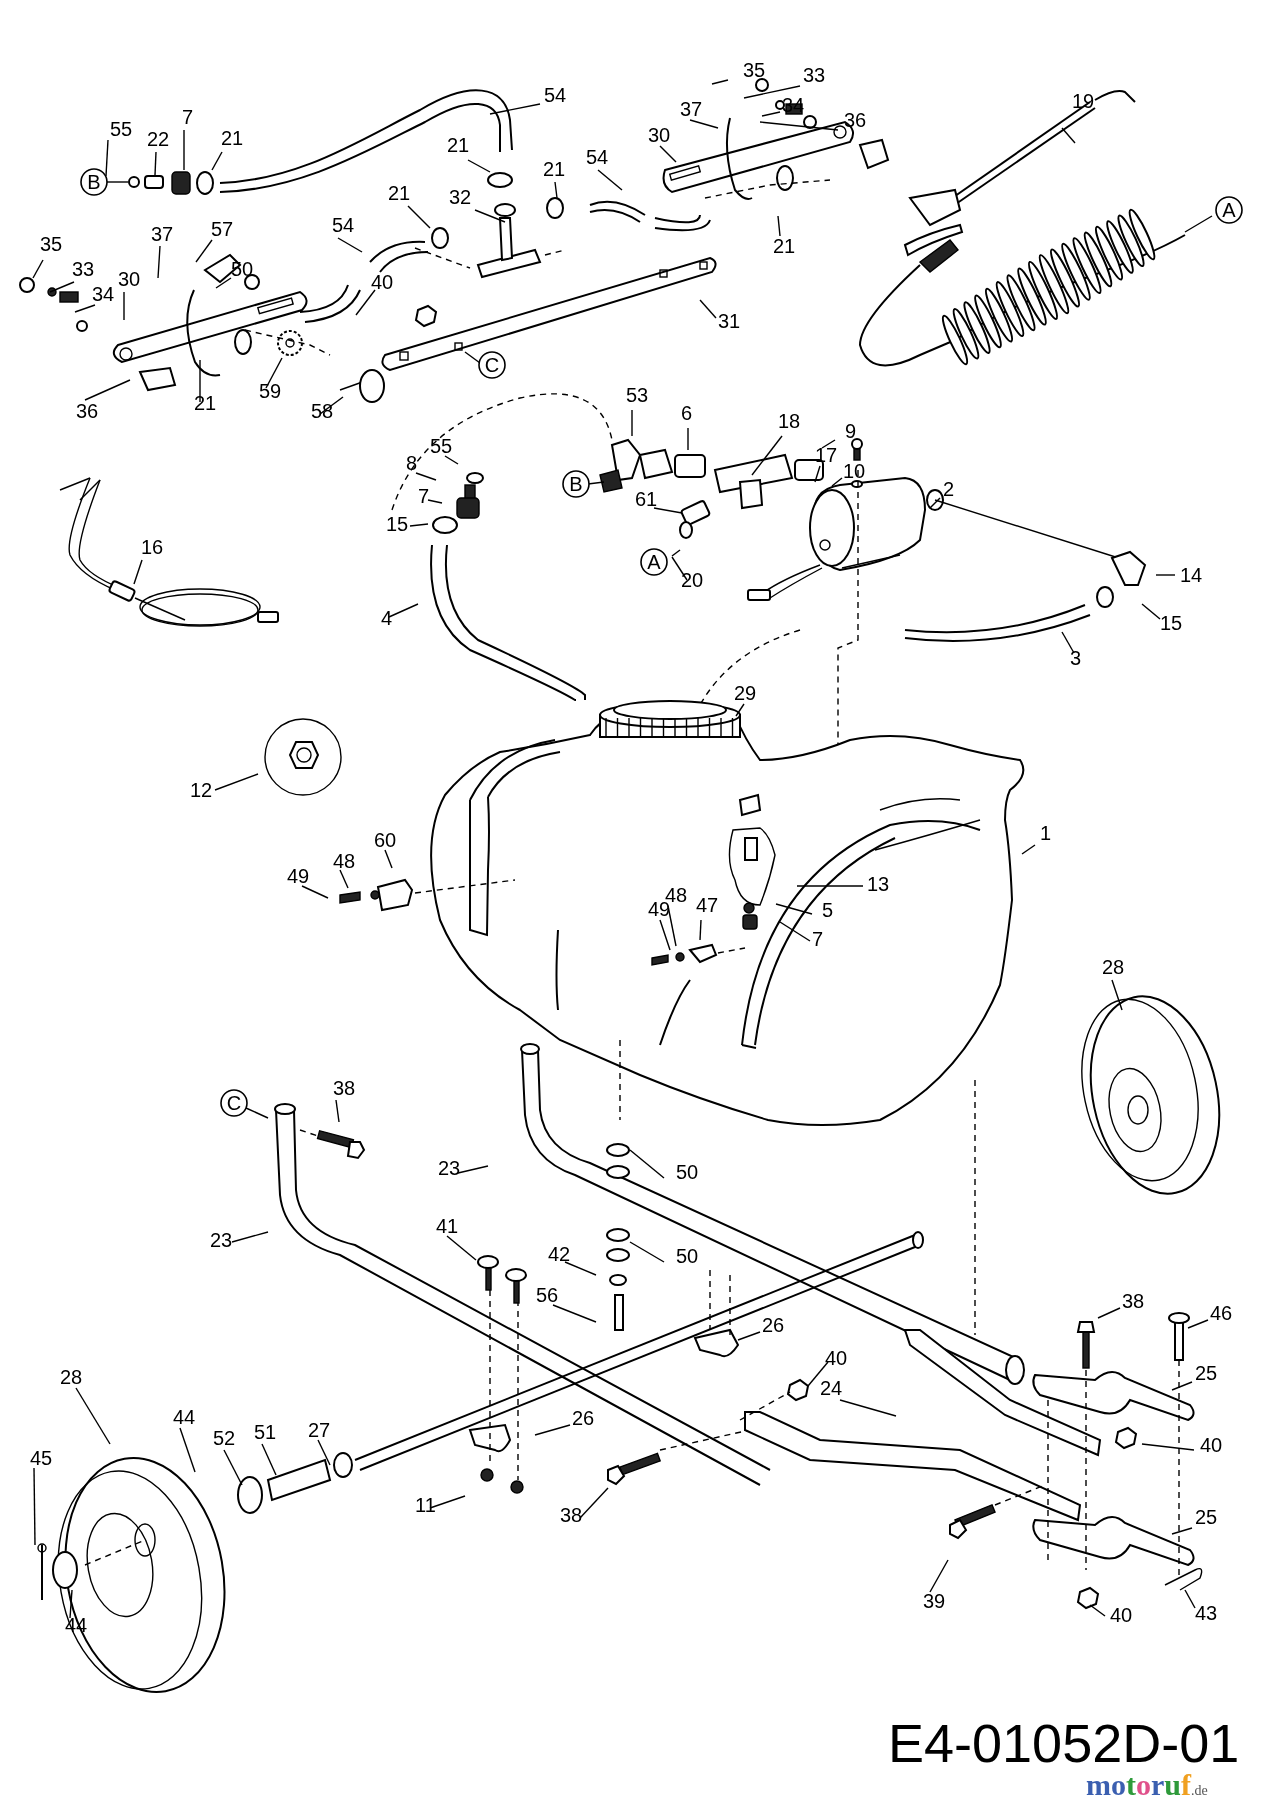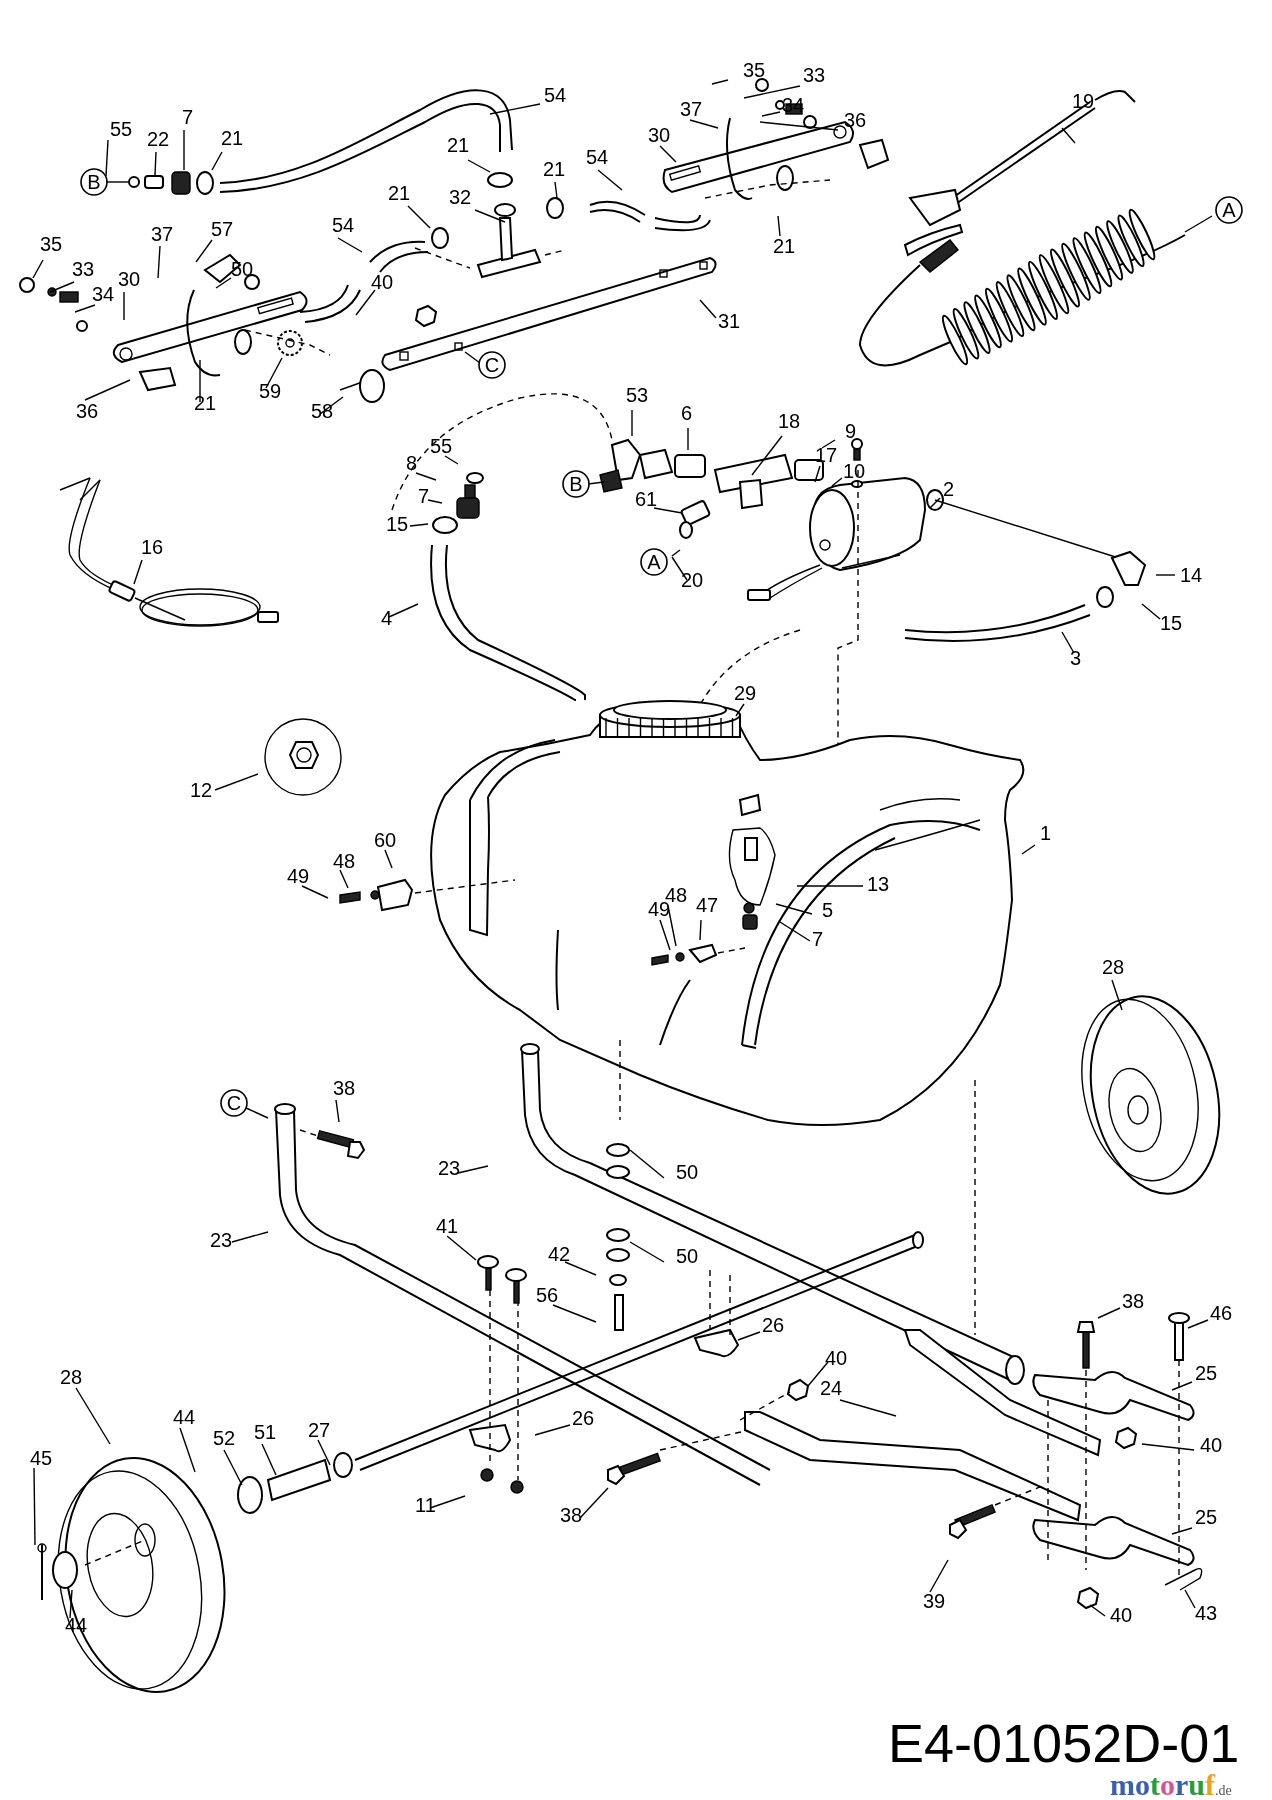--- a/index.html
+++ b/index.html
@@ -10,21 +10,21 @@
   .thin { stroke: #000; stroke-width: 1.4; fill: none; }
   .fillw { stroke: #000; stroke-width: 2; fill: #fff; }
   .fillk { stroke: #000; stroke-width: 1.4; fill: #222; }
   .dash { stroke: #000; stroke-width: 1.4; fill: none; stroke-dasharray: 6 5; }
   .leader { stroke: #000; stroke-width: 1.4; }
   .callout { font-family: "Liberation Sans", sans-serif; font-size: 20px; fill: #000; }
   .ref-circle { stroke: #000; stroke-width: 1.6; fill: #fff; }
   .ref-text { font-family: "Liberation Sans", sans-serif; font-size: 20px; fill: #000; text-anchor: middle; }
   #drawing-code { position: absolute; left: 888px; top: 1712px; font-size: 54px; color: #000;
                   font-family: Liberation Sans, sans-serif; letter-spacing: 0px; }
-  #watermark { position: absolute; left: 1110px; top: 1770px; font-family: "Liberation Serif", serif;
+  #watermark { position: absolute; left: 1086px; top: 1770px; font-family: "Liberation Serif", serif;
                font-size: 30px; font-weight: bold; line-height: 1; }
   #watermark .de { font-size: 14px; color: #555; font-weight: normal; }
 </style>
 </head>
 <body>
 
 <svg id="diagram" viewBox="0 0 1272 1800" xmlns="http://www.w3.org/2000/svg">
 
   <g>
     <path class="ln" d="M220 183 C300 180,360 140,420 110 C470 80,505 85,510 120 L512 150"></path>

